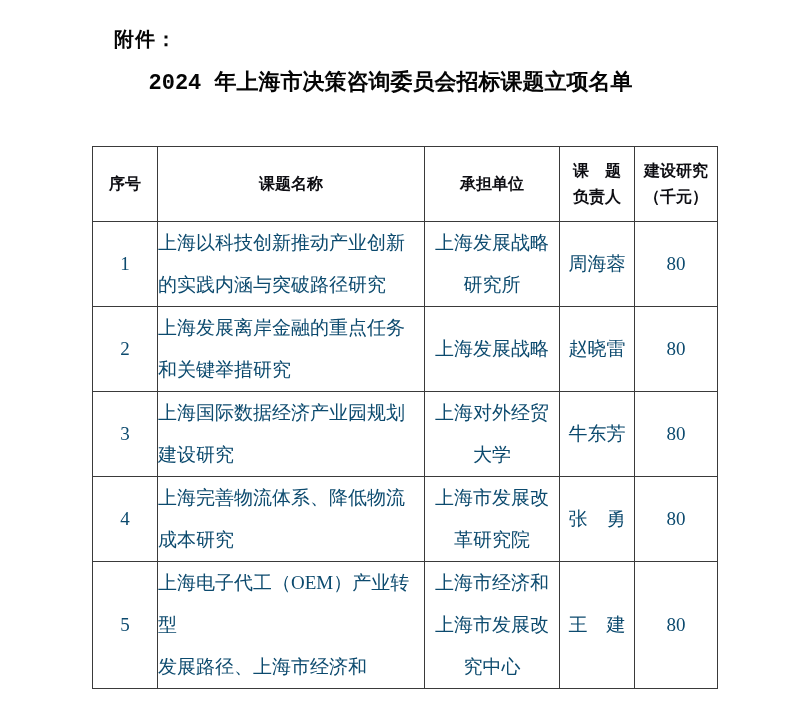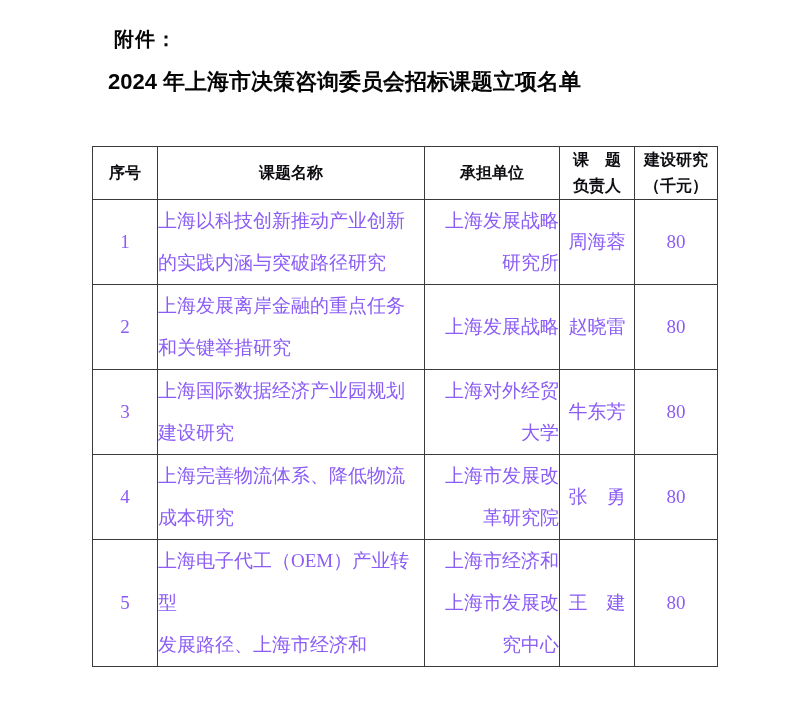--- a/index.html
+++ b/index.html
@@ -15,60 +15,60 @@
     position: absolute;
     left: 114px; top: 26px;
     font-family: Liberation Mono, monospace;
     font-weight: bold;
     font-size: 20px;
     color: #050505;
     letter-spacing: 1px;
   }
   .doc-title {
     position: absolute;
-    left: 108px; top: 67px;
+    left: 78px; top: 67px;
     width: 625px;
-    text-align: left;
-    font-family: Liberation Sans, sans-serif;
+    text-align: center;
+    font-family: Liberation Mono, monospace;
     font-weight: bold;
     font-size: 22px;
     color: #050505;
   }
   table.topics {
     position: absolute;
     left: 92px; top: 146px;
     width: 625px;
     border-collapse: collapse;
     table-layout: fixed;
   }
   .topics th, .topics td {
     border: 1.5px solid #3a3a3a;
     padding: 0;
     vertical-align: middle;
     white-space: pre-line;
   }
-  .topics thead tr { height: 53px; }
+  .topics thead tr { height: 75px; }
   .topics thead th {
     font-family: "Liberation Sans", sans-serif;
     font-weight: bold;
     font-size: 16px;
     line-height: 26px;
     text-align: center;
     color: #0d0d12;
   }
   .topics tbody tr.row-normal { height: 85px; }
   .topics tbody tr.row-tall   { height: 125px; }
   .topics tbody td {
     font-size: 19px;
     line-height: 42px;
-    color: #8b5cf6;
+    color: #0c4a6e;
   }
   .cell-no, .cell-leader, .cell-fund { text-align: center; }
   .cell-topic { padding: 0 6px 0 11px; text-align: left; }
-  .cell-unit  { padding: 0 4px 0 10px; text-align: right; }
+  .cell-unit  { padding: 0 4px 0 10px; text-align: center; }
 </style>
 </head>
 <body>
 
 <div class="attachment-label">附件：</div>
 
 <div class="doc-title">2024 年上海市决策咨询委员会招标课题立项名单</div>
 
 <table class="topics">
   <colgroup>

